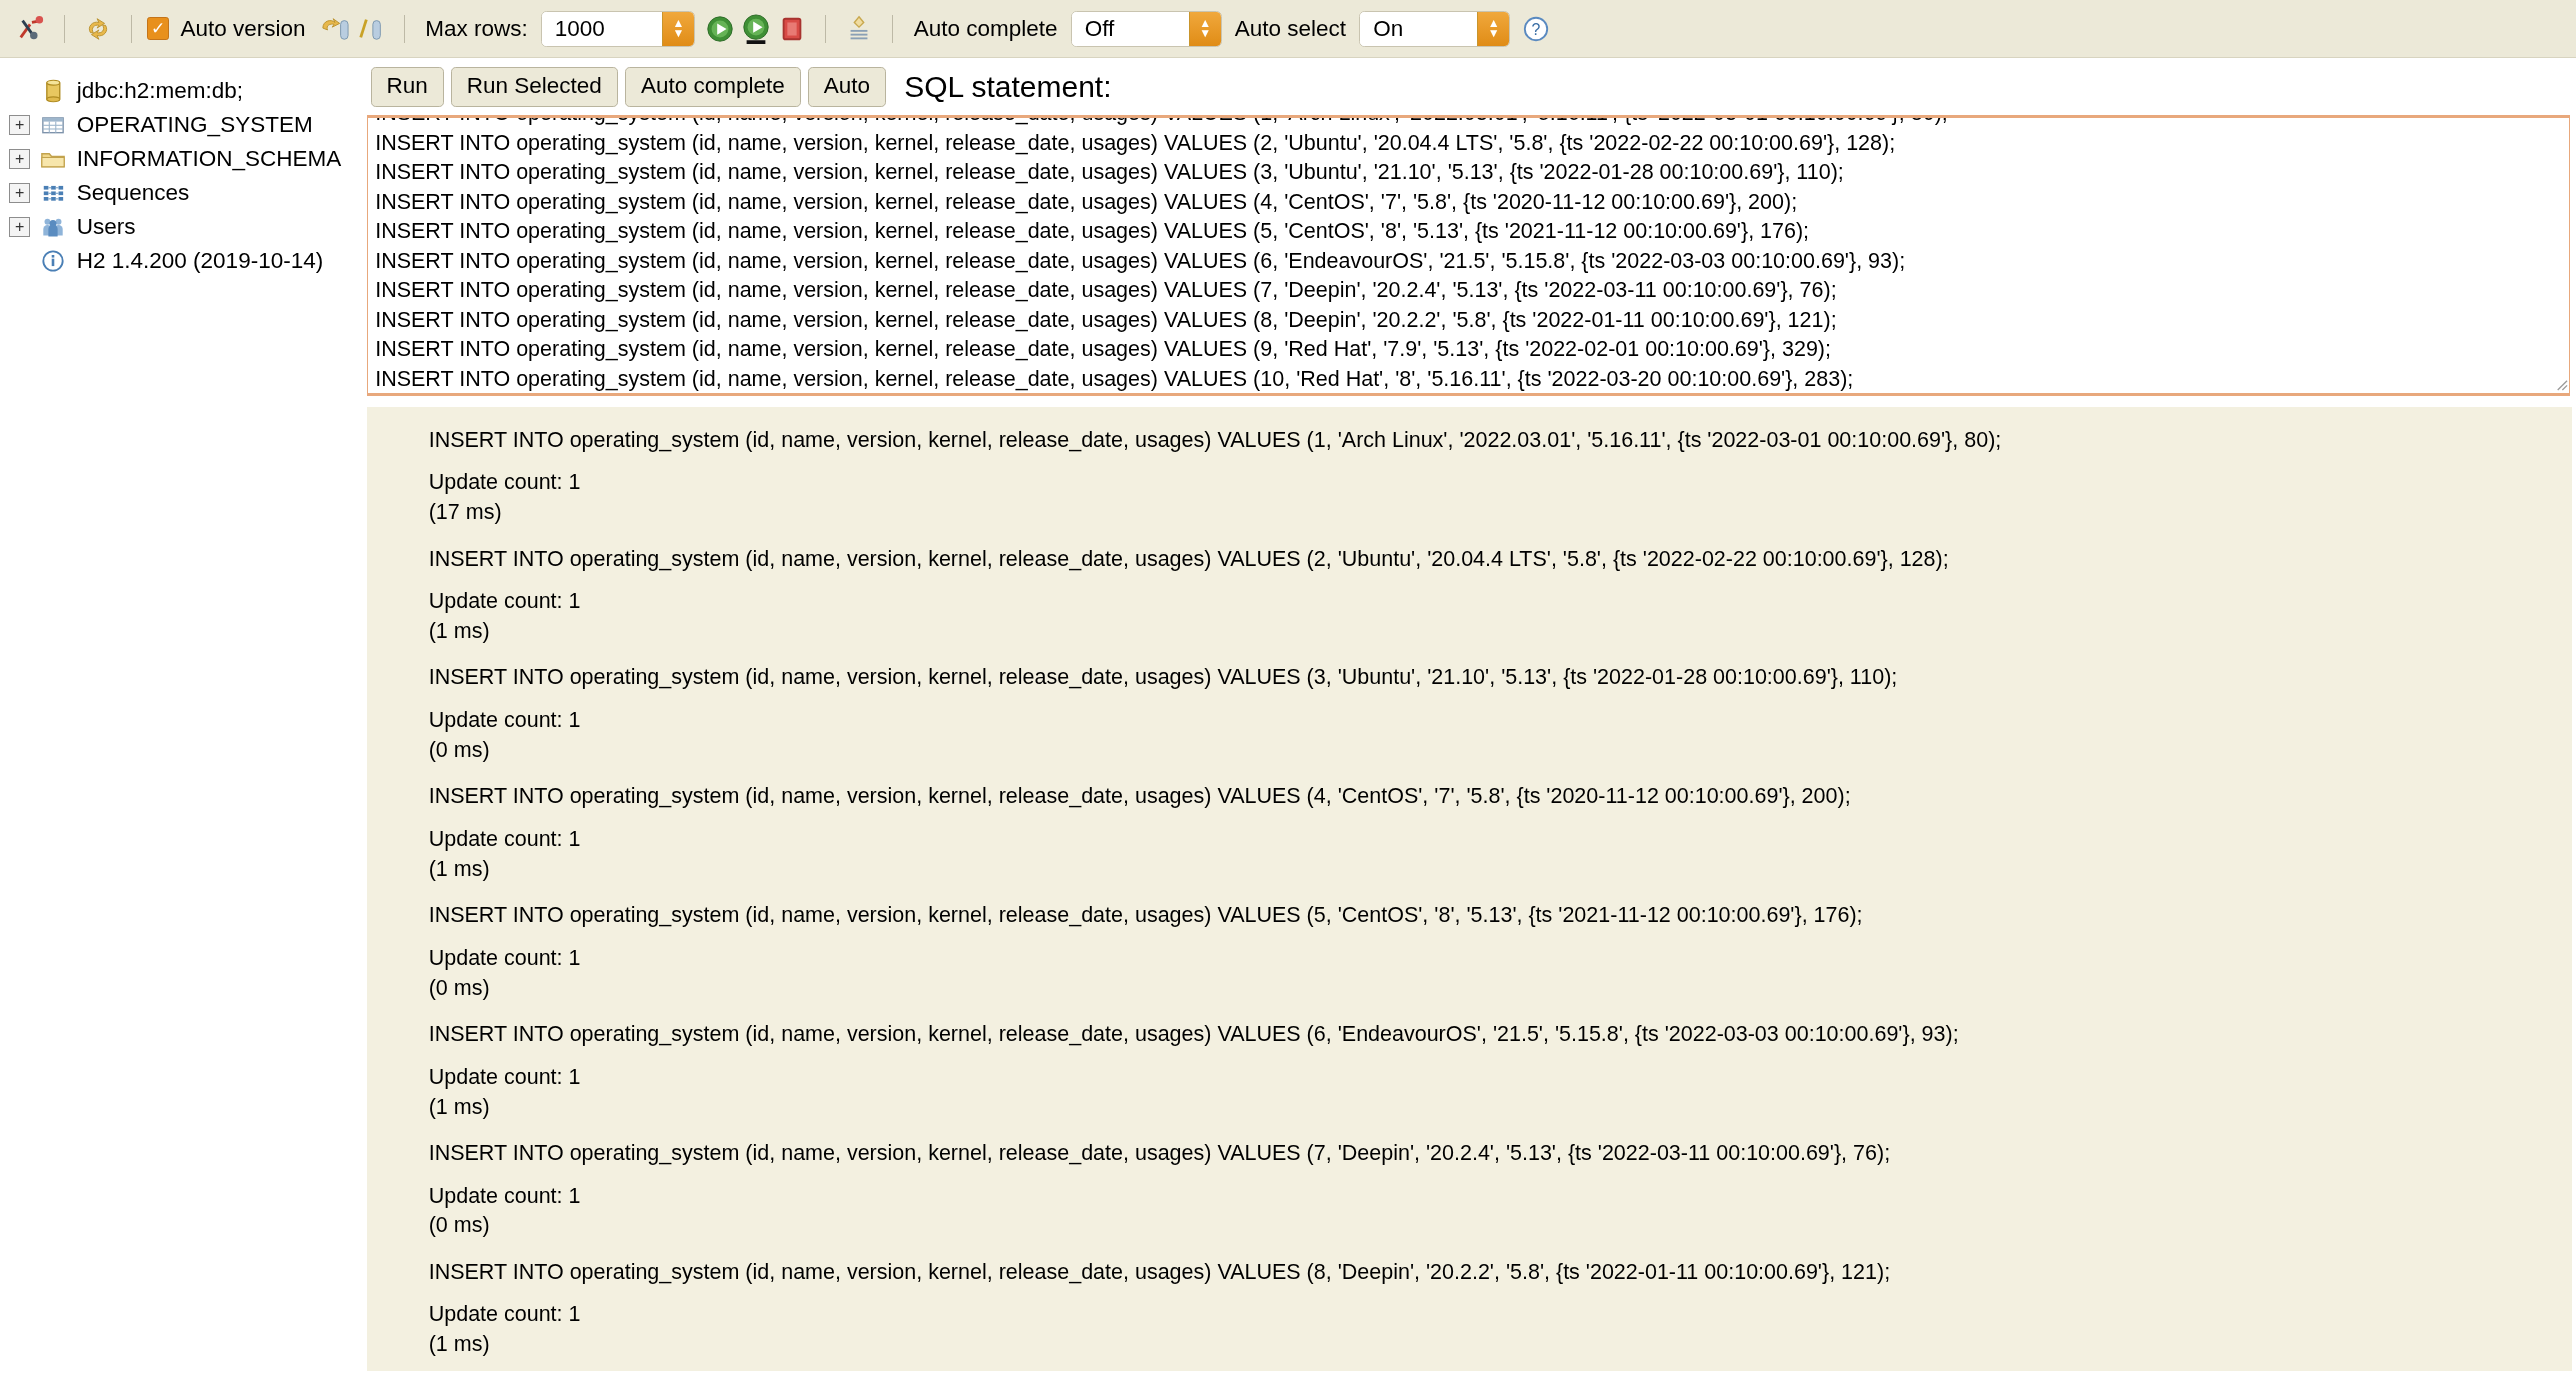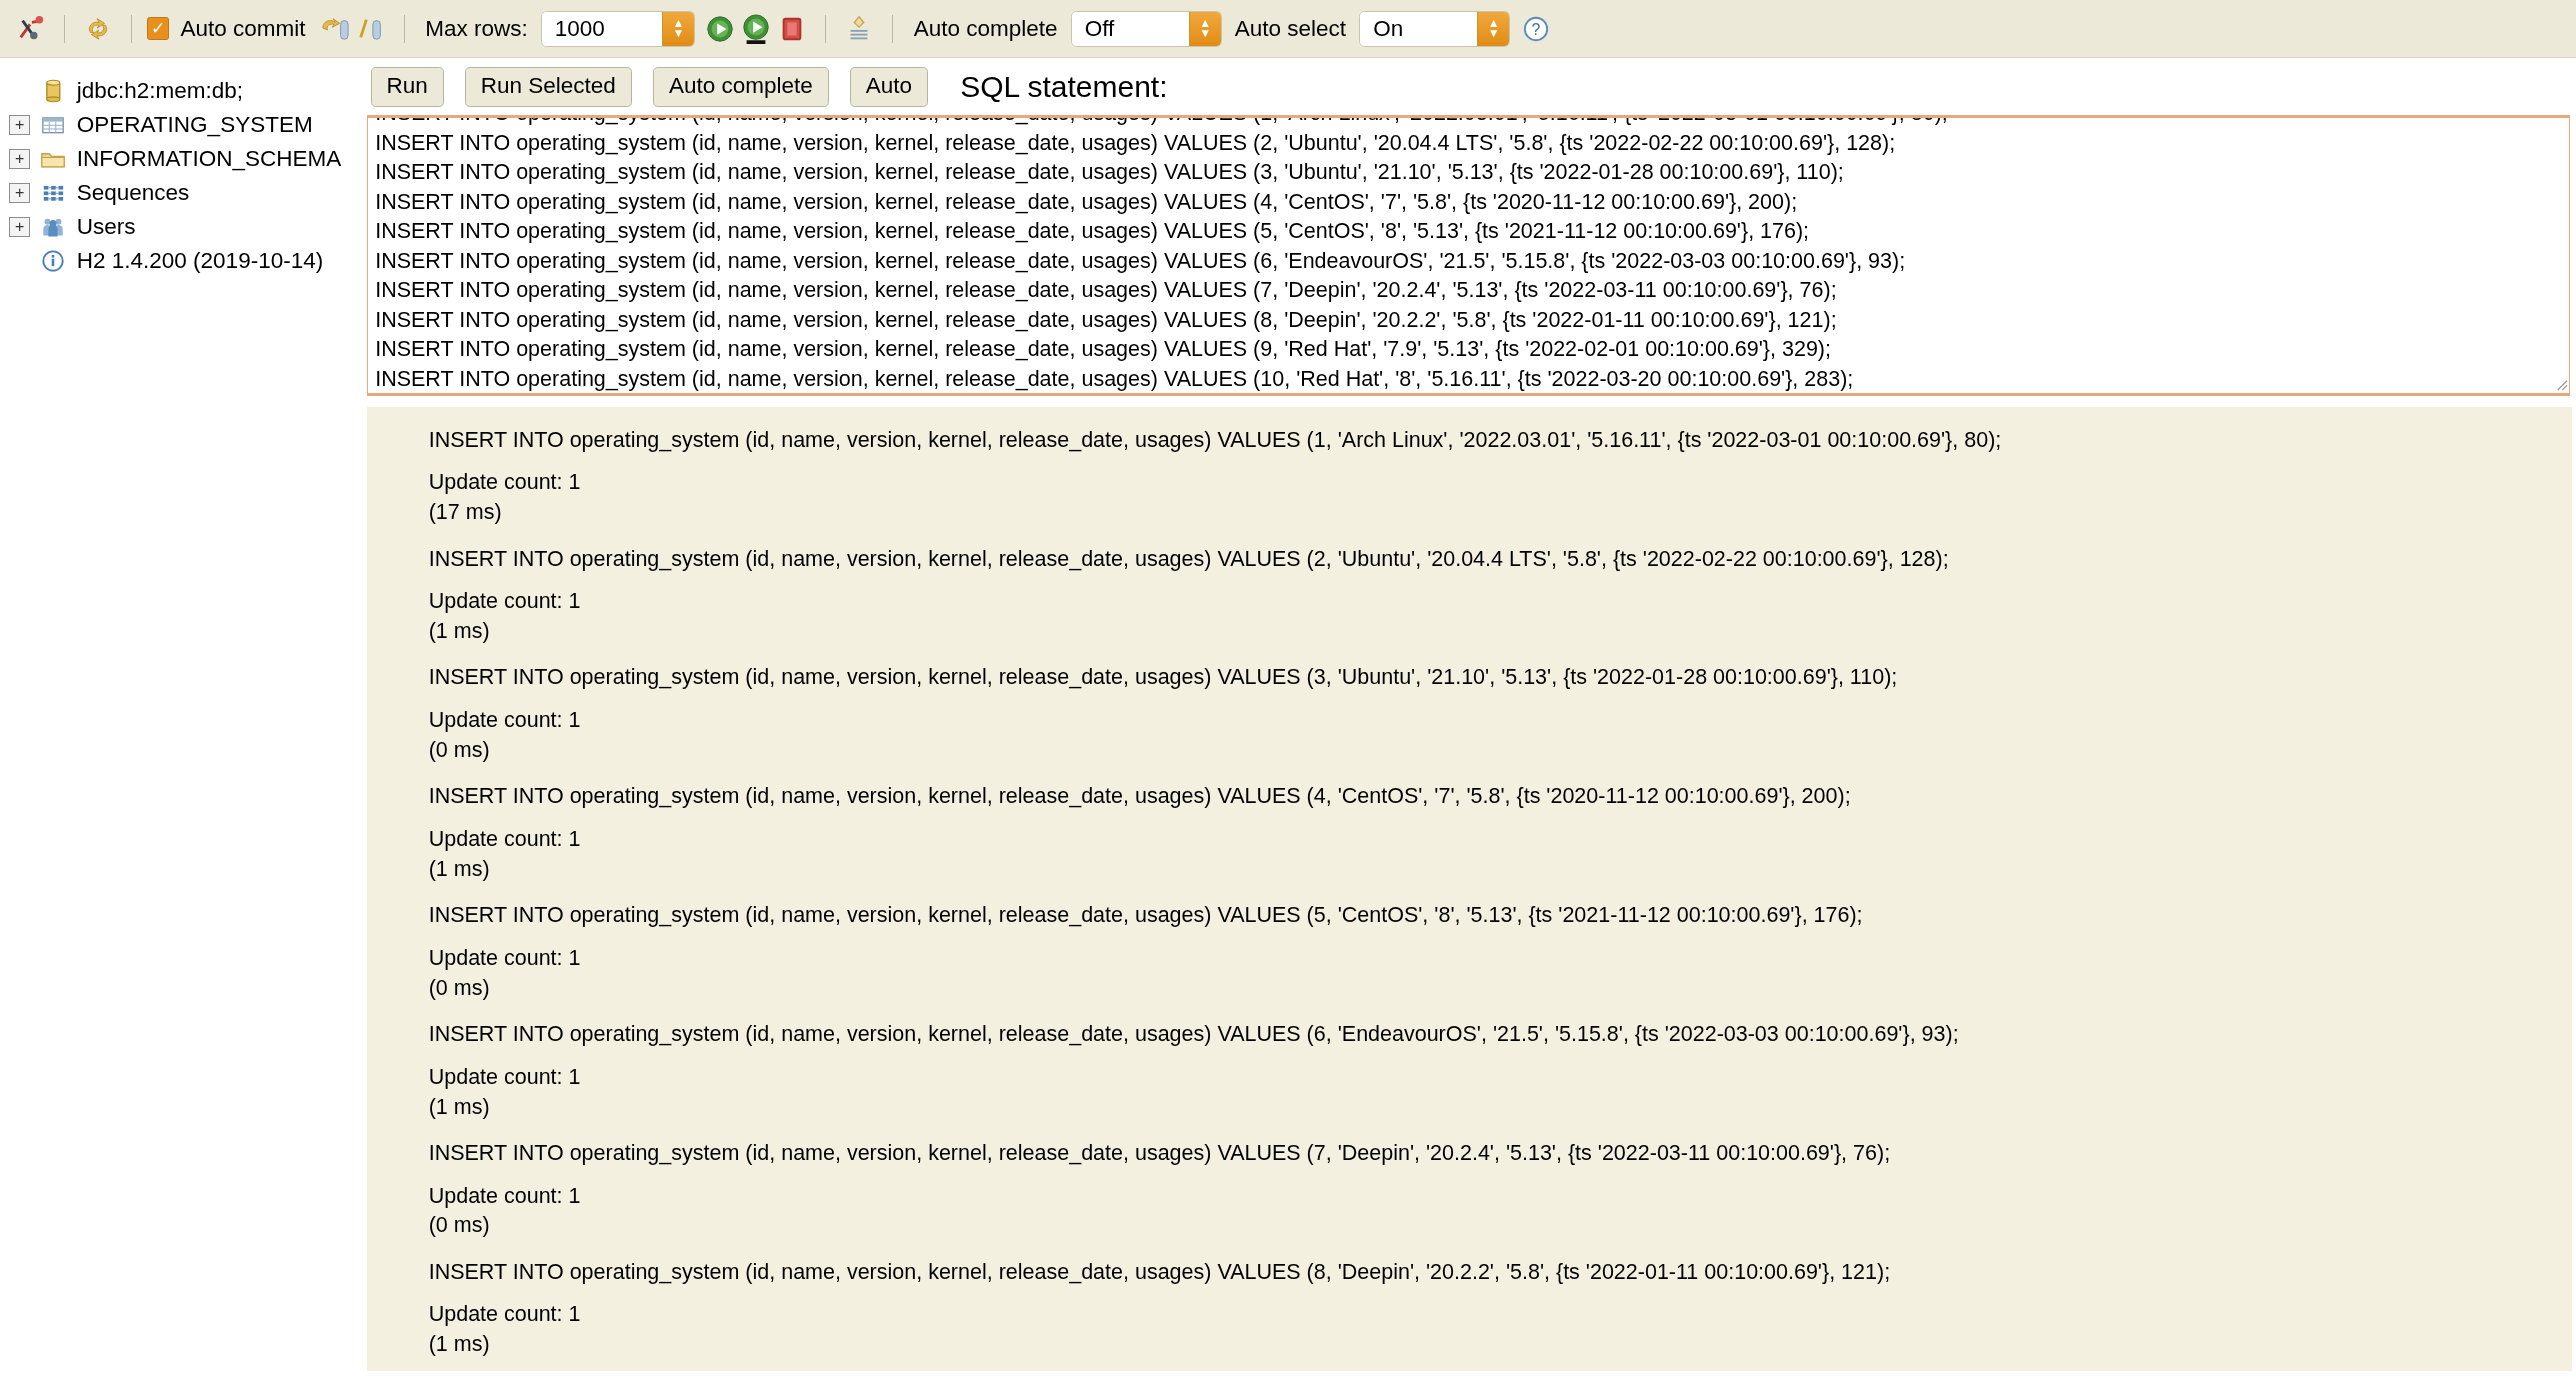--- a/index.html
+++ b/index.html
@@ -110,21 +110,21 @@
   
   #main {
     position: absolute; left: 363px; top: 59px;
     width: 2213px; height: 1321px;
     background: #fff;
   }
   #btnbar {
     display: flex; align-items: center;
     height: 56px;
     padding-left: 7.5px;
-    gap: 21px;
+    gap: 7px;
     background: #fff;
   }
   .btn {
     background: #ece9d8;
     border: 0.9px solid #b9b49e;
     border-radius: 4.7px;
     font-size: 22.5px; color: #000;
     padding: 6.6px 15px 8.4px 15px;
     line-height: 1;
     cursor: pointer;
@@ -200,21 +200,21 @@
     <svg width="28" height="28" viewBox="0 0 30 30">
       <path d="M7 19 C3 13 9 6 16 8 L14 4 L22 9 L14 14 L16 11 C11 10 7 14 10 19 Z" fill="#e8b84b" stroke="#b9912e" stroke-width="1"></path>
       <path d="M23 11 C27 17 21 24 14 22 L16 26 L8 21 L16 16 L14 19 C19 20 23 16 20 11 Z" fill="#e8b84b" stroke="#b9912e" stroke-width="1"></path>
     </svg>
   </div>
 
   <div class="tb-sep"></div>
 
   <div style="display:flex;align-items:center;">
     <span class="chk">✓</span>
-    <span class="tb-label">Auto commit</span>
+    <span class="tb-label">Auto version</span>
   </div>
 
   <div class="tb-icon" style="margin-left:5.6px;">
     <svg width="30" height="28" viewBox="0 0 32 30">
       <path d="M3 14 C3 6 12 4 16 8 L14 4 L21 9 L13 13 L15 10 C11 9 6 11 8 16 Z" fill="#e8b84b" stroke="#b9912e" stroke-width="1"></path>
       <rect x="22" y="6" width="8" height="20" rx="4" fill="#b9cde0" stroke="#7a96ad" stroke-width="1"></rect>
     </svg>
   </div>
 
   <div class="tb-icon">

